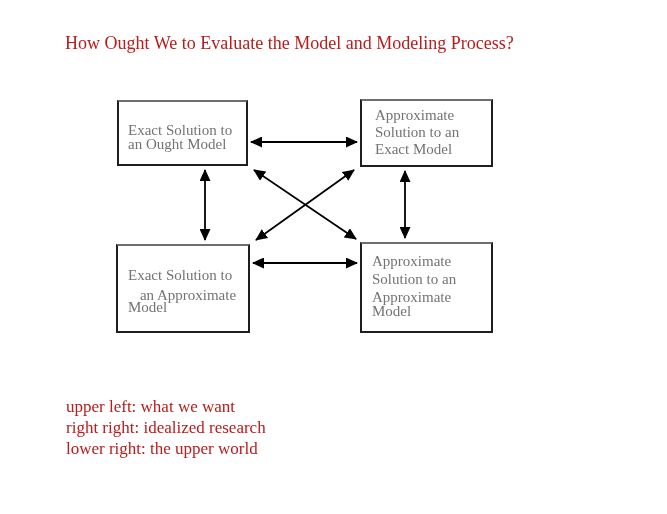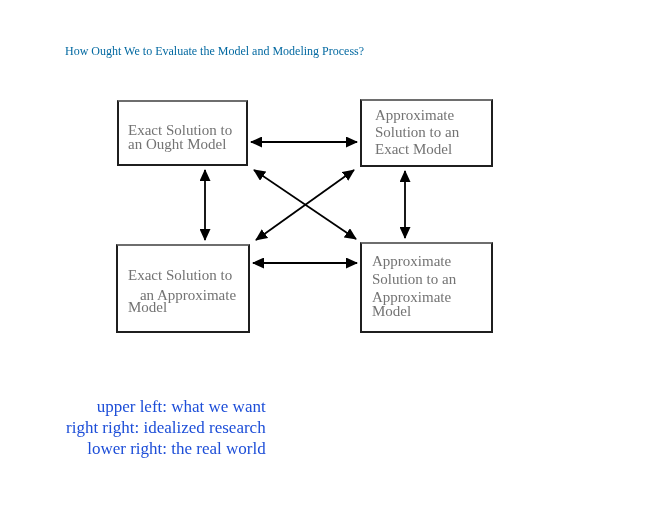--- a/index.html
+++ b/index.html
@@ -11,24 +11,24 @@
     position: relative;
     width: 667px;
     height: 514px;
     background: #ffffff;
     overflow: hidden;
     font-family: "Liberation Serif", "DejaVu Serif", serif;
   }
   .slide-title {
     position: absolute;
     left: 65px;
-    top: 40px;
-    font-size: 12px;
+    top: 32px;
+    font-size: 18px;
     line-height: 22px;
-    color: #0369a1;
+    color: #b91c1c;
     white-space: nowrap;
   }
   .arrow-layer {
     position: absolute;
     left: 0;
     top: 0;
     width: 667px;
     height: 514px;
     pointer-events: none;
   }
@@ -66,22 +66,21 @@
     line-height: 18px;
   }
   .node.lower-right .line.tight-before { margin-top: -4px; }
 
   .legend {
     position: absolute;
     left: 66px;
     top: 396px;
     font-size: 17px;
     line-height: 21px;
-    color: #1d4ed8;
-    text-align: right;
+    color: #b91c1c;
   }
   .legend .legend-line { white-space: nowrap; }
 </style>
 </head>
 <body>
 
 <div class="page">
 
   <div class="slide-title">How Ought We to Evaluate the Model and Modeling Process?</div>
 
@@ -121,16 +120,16 @@
       <line x1="205" y1="170" x2="205" y2="240" marker-start="url(#ah)" marker-end="url(#ah)"></line>
       <line x1="405" y1="171" x2="405" y2="238" marker-start="url(#ah)" marker-end="url(#ah)"></line>
       <line x1="254" y1="170" x2="356" y2="239" marker-start="url(#ah)" marker-end="url(#ah)"></line>
       <line x1="354" y1="170" x2="256" y2="240" marker-start="url(#ah)" marker-end="url(#ah)"></line>
     </g>
   </svg>
 
   <div class="legend">
     <div class="legend-line">upper left: what we want</div>
     <div class="legend-line">right right: idealized research</div>
-    <div class="legend-line">lower right: the real world</div>
+    <div class="legend-line">lower right: the upper world</div>
   </div>
 
 </div>
 
 </body></html>

